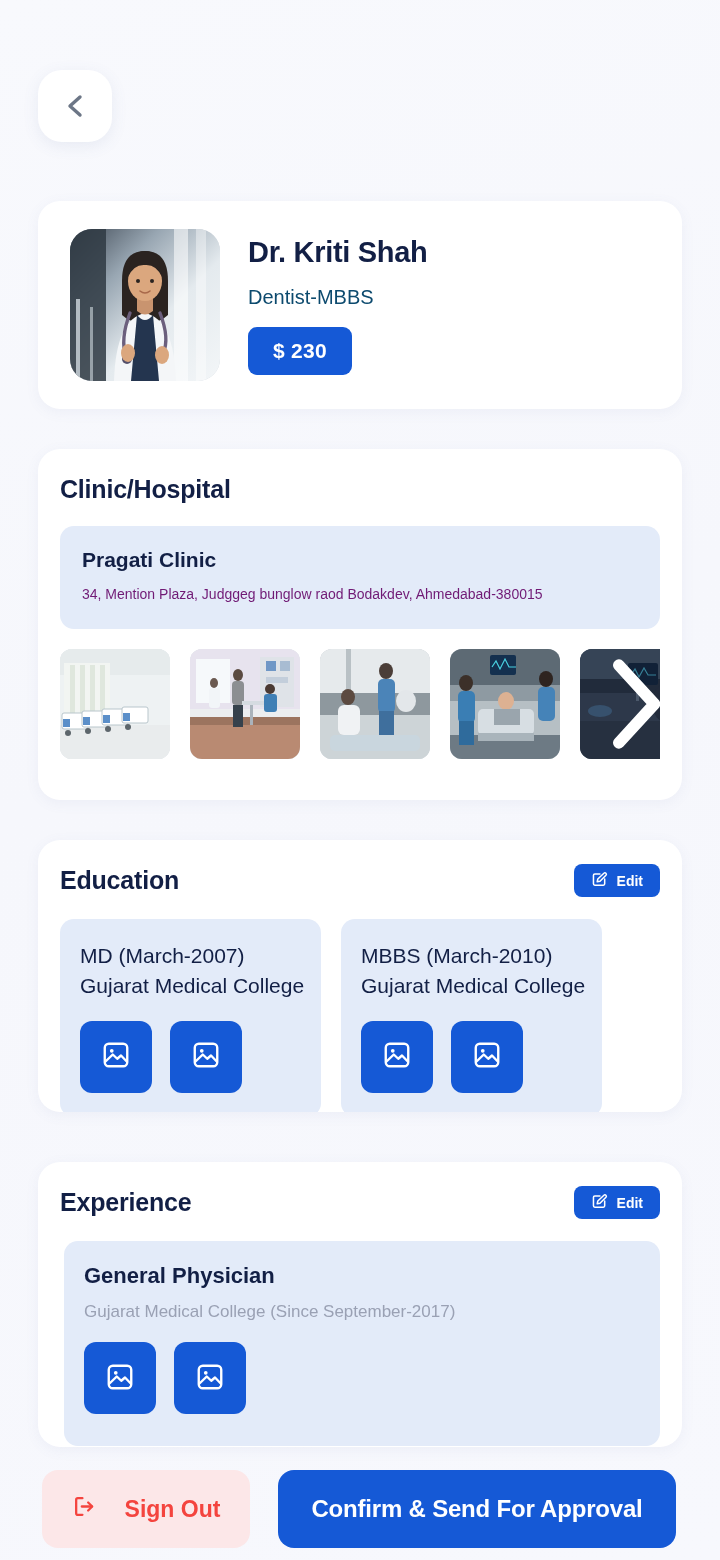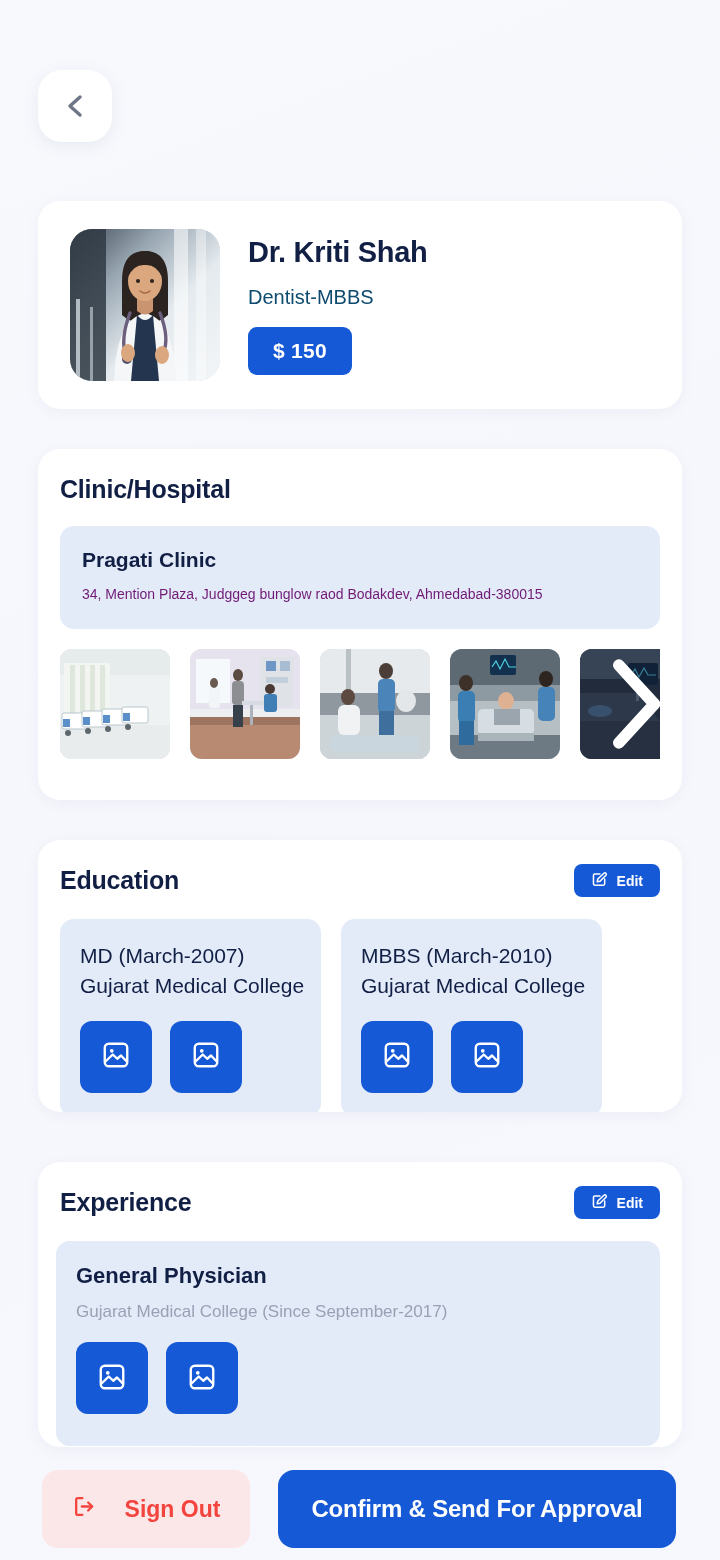--- a/index.html
+++ b/index.html
@@ -236,21 +236,21 @@
   }
 
   
   #experience-card {
     top: 1162px;
     height: 285px;
     padding: 24px 0 0 0;
     overflow: hidden;
   }
   .exp-panel {
-    margin: 22px 22px 0 18px;
+    margin: 22px 22px 0 26px;
     background: #e3ebf9;
     border-radius: 14px;
     padding: 22px 22px 32px 20px;
   }
   .exp-role {
     font-size: 22px;
     font-weight: bold;
     color: #121f45;
   }
   .exp-place {
@@ -349,21 +349,21 @@
         <path d="M90 84 q10 26 3 40" stroke="#6b5f7d" stroke-width="3.4" fill="none" stroke-linecap="round"></path>
         <circle cx="57" cy="130" r="5" fill="#55506a"></circle>
 
         <ellipse cx="58" cy="124" rx="7" ry="9" fill="#dba77e"></ellipse>
         <ellipse cx="92" cy="126" rx="7" ry="9" fill="#dba77e"></ellipse>
       </svg>
     </div>
     <div class="profile-info">
       <div class="doctor-name">Dr. Kriti Shah</div>
       <div class="doctor-spec">Dentist-MBBS</div>
-      <button class="price-pill">$ 150</button>
+      <button class="price-pill">$ 230</button>
     </div>
   </div>
 
   <div class="card" id="clinic-card">
     <div class="section-title">Clinic/Hospital</div>
 
     <div class="clinic-panel">
       <div class="clinic-name">Pragati Clinic</div>
       <div class="clinic-address">34, Mention Plaza, Judggeg bunglow raod Bodakdev, Ahmedabad-380015</div>
     </div>

